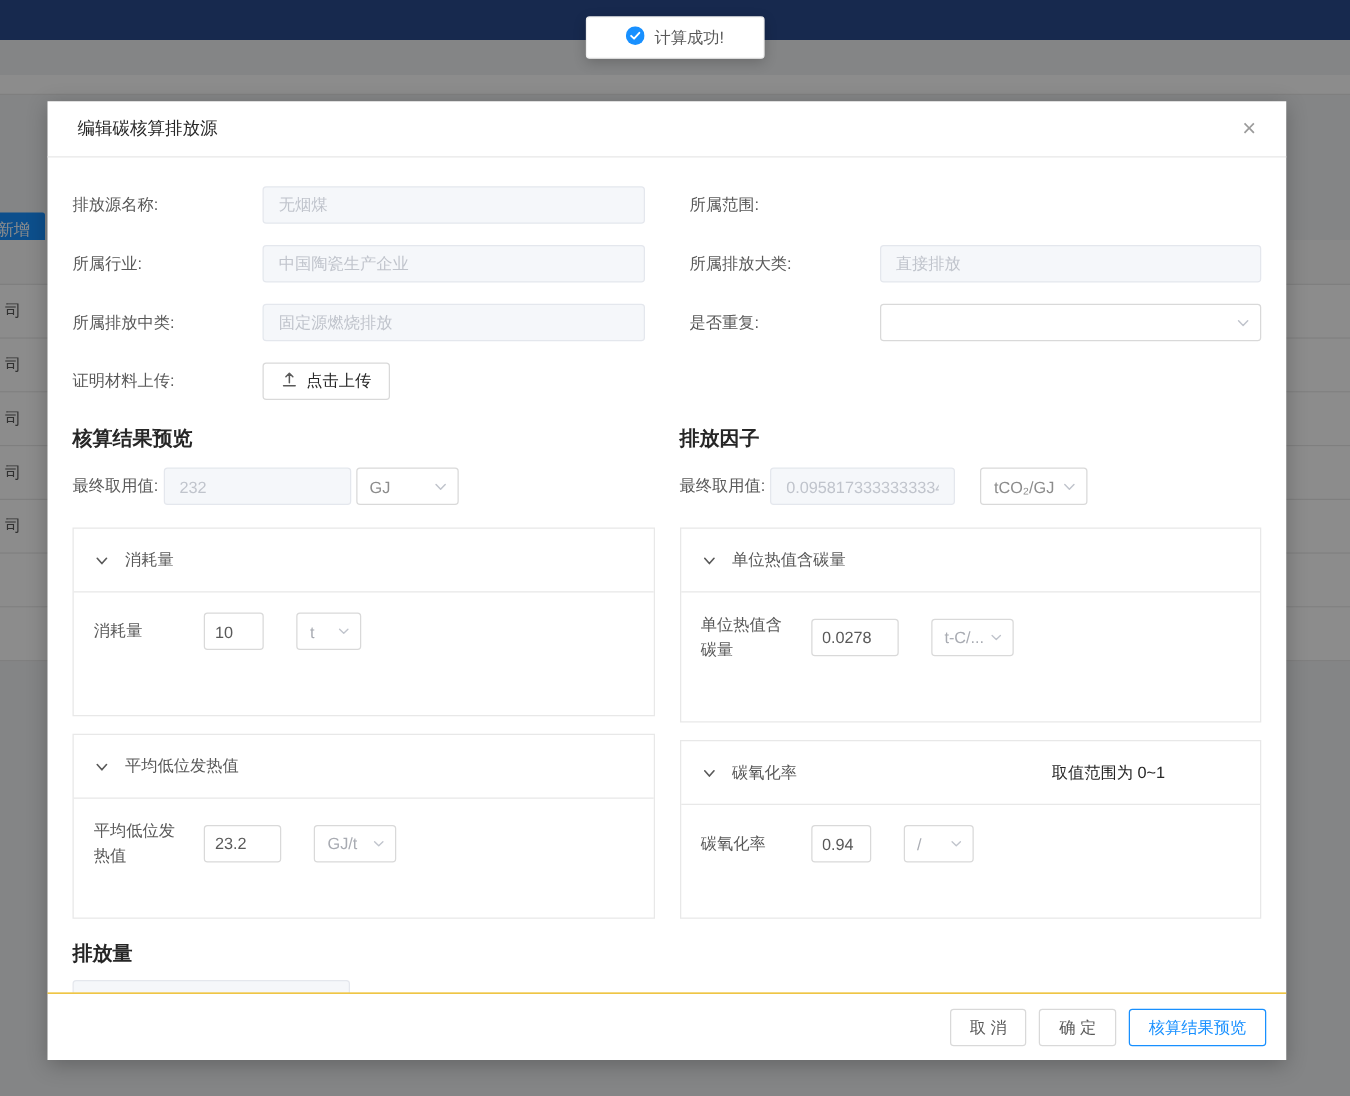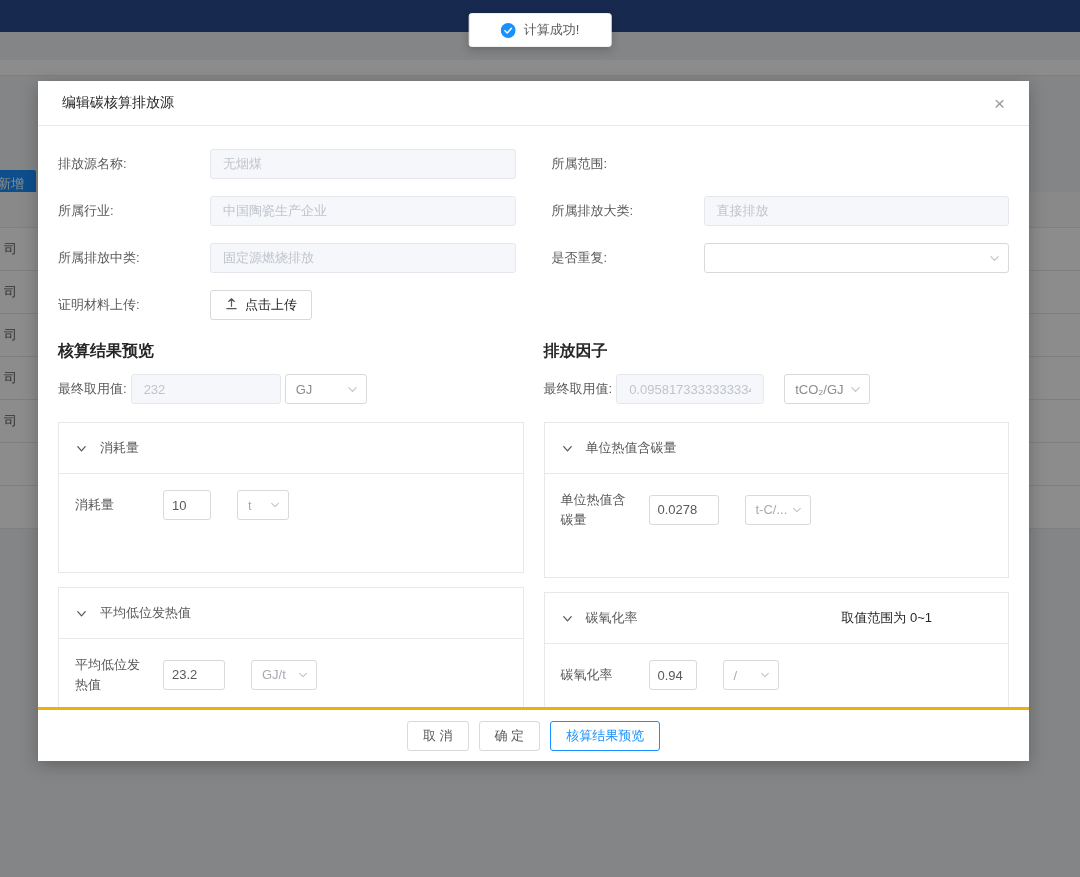--- a/index.html
+++ b/index.html
@@ -12,31 +12,31 @@
   .bg-band { position:absolute; left:0; top:28px; width:1080px; height:16px; background:#fff; border-bottom:1px solid #e8e8e8; }
   .bg-add-btn { position:absolute; left:-14px; top:138px; height:28px; padding:0 12px; background:#1890ff; color:#fff; font-size:13px; display:flex; align-items:center; border-radius:2px; }
   .bg-table { position:absolute; left:0; top:160px; width:1080px; }
   .bg-trow { height:43px; background:#fff; border-bottom:1px solid #e8e8e8; color:#595959; font-size:13px; display:flex; align-items:center; padding-left:4px; }
   .bg-trow.head { background:#fafafa; height:36px; }
   .overlay { position:absolute; left:0; top:32px; width:1080px; height:845px; background:rgba(0,0,0,0.45); z-index:2; }
 
   
   .toast { position:absolute; left:50%; transform:translateX(-50%); top:13px; z-index:50;
     background:#fff; border-radius:3px; box-shadow:0 3px 10px rgba(0,0,0,.2); border:1px solid #f0f0f0;
-    display:flex; align-items:center; gap:8px; padding:7px 31px; font-size:13px; color:#595959; }
+    display:flex; align-items:flex-start; gap:8px; padding:7px 31px; font-size:13px; color:#595959; }
   .toast svg { display:block; }
 
   
-  .modal { position:absolute; left:38px; top:81px; width:991px; height:680px; background:#fff; z-index:10;
+  .modal { position:absolute; left:38px; top:81px; width:991px; height:767px; background:#fff; z-index:10;
     box-shadow:0 4px 16px rgba(0,0,0,.25); display:flex; flex-direction:column; }
   .modal-header { flex:0 0 45px; display:flex; align-items:center; justify-content:space-between; padding:0 24px; border-bottom:1px solid #e8e8e8; }
   .modal-title { font-size:14px; color:#262626; }
   .modal-close { font-size:19px; color:#9b9b9b; cursor:pointer; line-height:1; }
   .modal-body { flex:1 1 auto; padding:22px 20px 10px 20px; overflow:hidden; }
-  .modal-footer { flex:0 0 54px; border-top:3px solid #eab308; display:flex; align-items:center; justify-content:center; gap:10px; padding:0 16px; }
+  .modal-footer { flex:0 0 54px; border-top:1px solid #eab308; display:flex; align-items:center; justify-content:flex-end; gap:10px; padding:0 16px; }
 
   
   .form-grid { display:grid; grid-template-columns:1fr 1fr; column-gap:36px; row-gap:15px; }
   .field { display:flex; align-items:center; min-height:32px; }
   .field-label { flex:0 0 152px; font-size:13px; color:#595959; }
   .inp { flex:1 1 auto; height:30px; border:1px solid #e4e7ed; border-radius:3px; background:#f5f7fa; color:#c0c4cc; font-size:13px; padding:0 12px; font-family:"Liberation Sans",sans-serif; outline:none; }
   .sel { height:30px; border:1px solid #d9d9d9; border-radius:3px; background:#fff; display:flex; align-items:center; justify-content:space-between; padding:0 8px 0 10px; font-size:13px; color:#8c8c8c; cursor:pointer; }
   .sel .chev-sm { display:flex; }
   .sel.wide { flex:1 1 auto; }
   .upload-btn { height:30px; border:1px solid #d9d9d9; border-radius:3px; background:#fff; display:inline-flex; align-items:center; gap:7px; padding:3px 14px; font-size:13px; color:#262626; cursor:pointer; }

